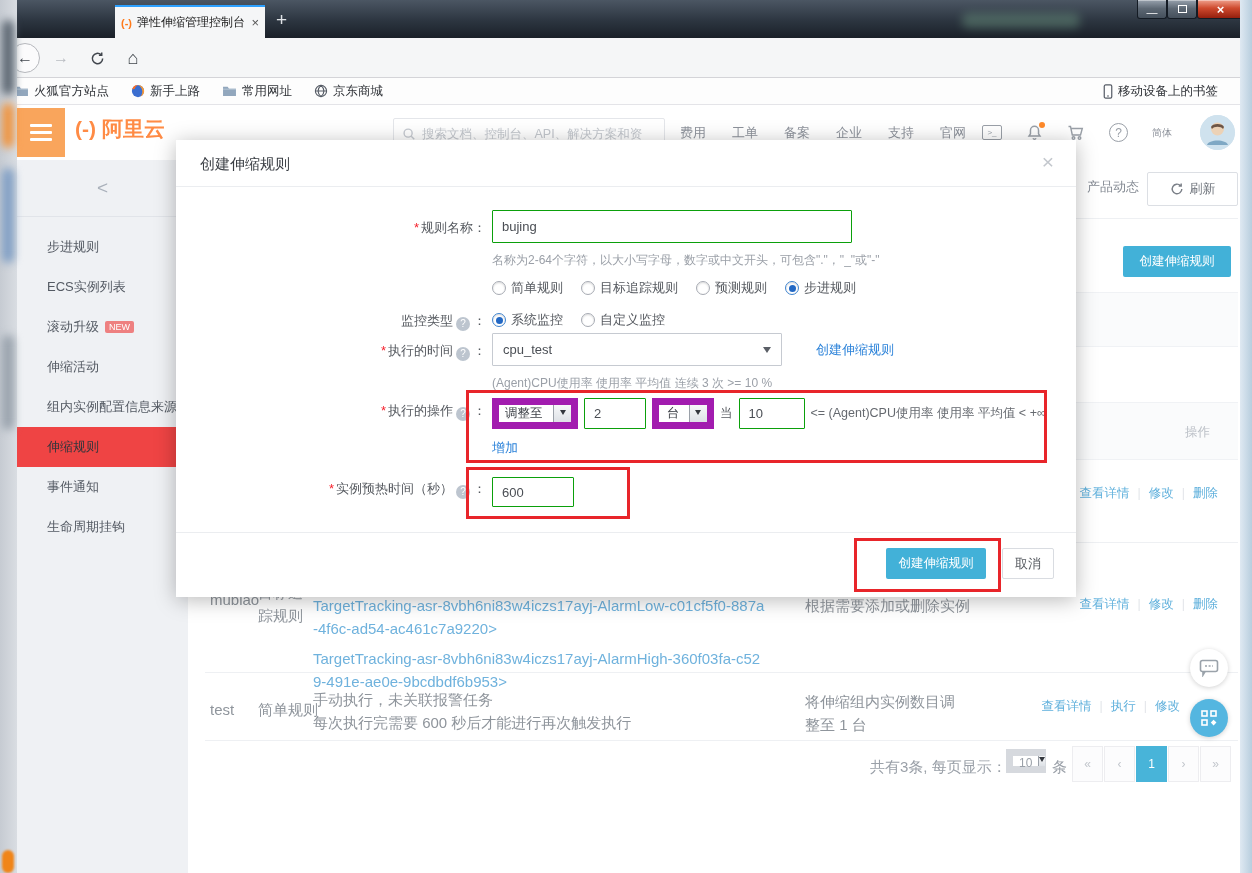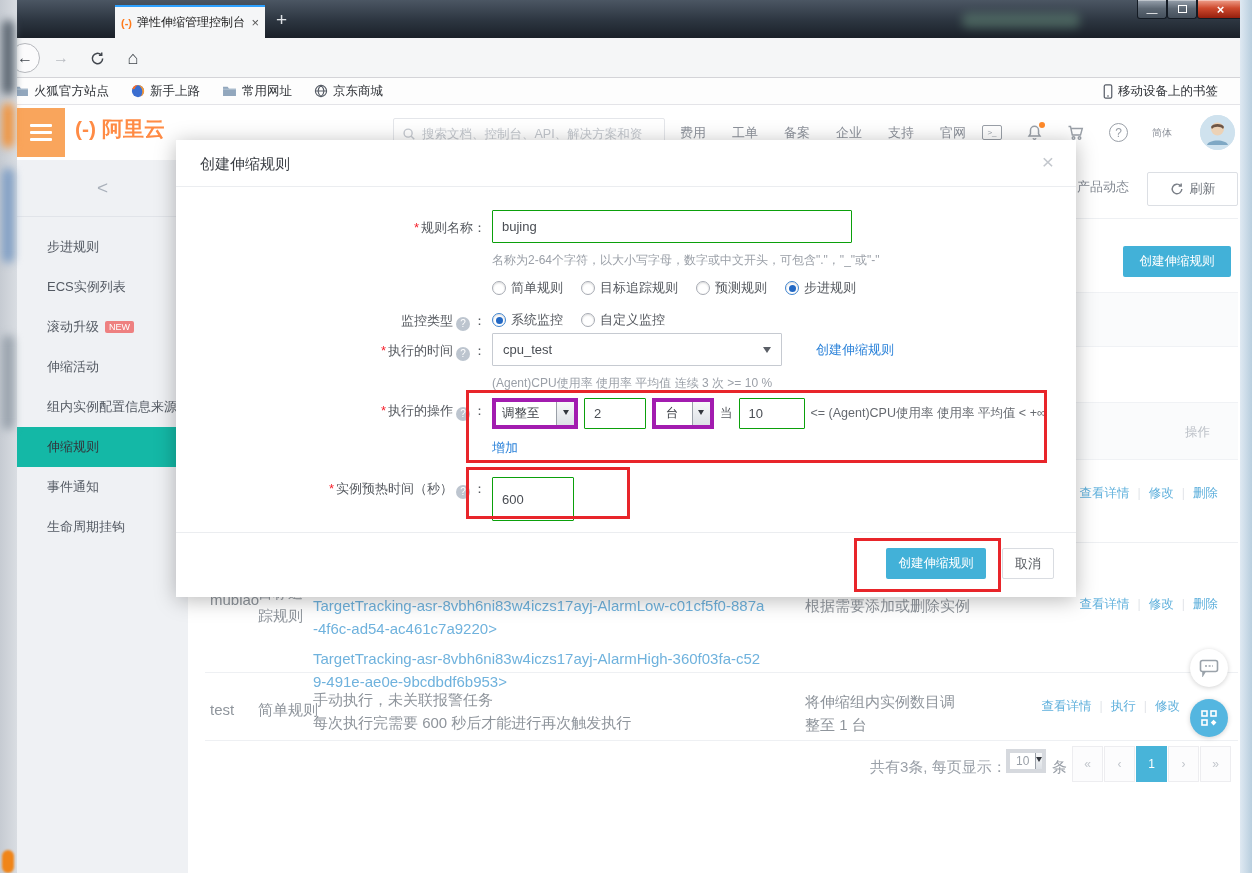--- a/index.html
+++ b/index.html
@@ -48,28 +48,28 @@
   .search input::placeholder{color:#c3c7cd}
   .hmenu{left:663px;top:0;height:55px;display:flex;align-items:center;gap:26px;font-size:13px;color:#8d929b}
   .avatar{left:1183px;top:10px;width:35px;height:35px;border-radius:50%;background:#cfe2ee;overflow:hidden}
 
   
   .sidebar{left:17px;top:160px;width:171px;height:713px;background:#eff1f4}
   .collapse{height:57px;border-bottom:1px solid #e1e4e9;display:flex;align-items:center;justify-content:center;
             color:#a9b0ba;font-size:19px}
   .snav{margin-top:10px}
   .sitem{height:40px;display:flex;align-items:center;padding-left:30px;font-size:13px;color:#545a63}
-  .sitem.active{background:#14b8a6;color:#33363c}
+  .sitem.active{background:#ef4444;color:#33363c}
   .badge{background:#ee8080;color:#fff;font-size:9px;padding:1px 4px;border-radius:2px;margin-left:6px}
   .badge:empty{display:none}
 
   
   .main{left:188px;top:160px;width:1052px;height:713px;background:#fff}
   .hline{position:absolute;left:17px;right:2px;border-top:1px solid #eef0f3}
-  .pnews{position:absolute;left:870px;top:18px;display:flex;align-items:center;gap:6px;font-size:13px;color:#848a93}
+  .pnews{position:absolute;left:870px;top:18px;display:flex;align-items:center;gap:16px;font-size:13px;color:#848a93}
   .bars i{display:block;width:13px;height:2px;background:#53aee4;margin:2px 0}
   .refresh{position:absolute;left:959px;top:12px;width:91px;height:34px;border:1px solid #dcdfe4;border-radius:2px;
            background:#fff;display:flex;align-items:center;justify-content:center;gap:6px;font-size:13px;color:#6f747c}
   .bluebtn{background:#42b1d8;color:#fff;border:none;border-radius:2px;font-size:12.5px;display:flex;align-items:center;justify-content:center}
   .band{position:absolute;left:17px;right:2px;background:#fafbfc;border-top:1px solid #f0f2f5;border-bottom:1px solid #f0f2f5}
   .cell{position:absolute;font-size:15px;color:#8f959c;line-height:1.55}
   .mlink{color:#6fb2dd}
   .acts{position:absolute;display:flex;font-size:12.5px;color:#5fb0dc;white-space:nowrap}
   .acts span+span::before{content:"|";color:#e3e6ea;margin:0 8px}
   .pager{position:absolute;display:flex;gap:1px}
@@ -94,21 +94,21 @@
   .radio{width:14px;height:14px;border-radius:50%;border:1px solid #a7abb3;background:#fff;
          box-shadow:inset 0 1px 2px rgba(0,0,0,.15);margin-right:5px;flex:none}
   .ropt{display:flex;align-items:center}
   .radio.on{border-color:#3f84cf}
   .radio.on::after{content:"";display:block;width:7px;height:7px;margin:2.5px;border-radius:50%;background:#2268c4}
   .msel{position:absolute;border:1px solid #c6cad1;border-radius:1px;display:flex;align-items:center;
         font-size:13px;color:#4a4e54;padding:0 10px;background:#fff}
   .caret{margin-left:auto;width:0;height:0;border:4.5px solid transparent;border-top:6px solid #5a5e66;margin-top:5px}
   .mblue{color:#2b82d9;font-size:13px}
   .annbox{position:absolute;border:3px solid #e8252a;z-index:45}
-  .nsel{border:4px solid #a21caf;background:#fff;display:flex;align-items:center;font-size:12.5px;color:#3d4147;height:31px}
+  .nsel{border:7px solid #a21caf;background:#fff;display:flex;align-items:flex-start;font-size:12.5px;color:#3d4147;height:31px}
   .nsel .txt{padding:0 6px}
   .nsel .dd{margin-left:auto;width:18px;height:100%;border-left:1px solid #9aa0a8;
             background:linear-gradient(#f7f8f9,#dde1e6);display:flex;align-items:center;justify-content:center}
   .nsel .dd::after{content:"";border:3.5px solid transparent;border-top:5px solid #33373d}
   .exrow{position:absolute;display:flex;align-items:center;font-size:12.5px;color:#55595f}
   .btn-cancel{border:1px solid #d9dce1;background:#fff;color:#55595f;border-radius:2px;font-size:13px;
               display:flex;align-items:center;justify-content:center}
 </style>
 </head>
 <body>
@@ -532,21 +532,21 @@
     <span>当</span>
     <input class="ginput" style="width: 66px; height: 31px;" value="10">
     <span style="color:#65696f">&lt;= (Agent)CPU使用率 使用率 平均值 &lt; +∞</span>
   </div>
   <span class="abs mblue" style="left:316px;top:299px">增加</span>
 
   <div class="flabel" style="top:340px">
     <span class="star">*</span><span>实例预热时间（秒）</span><span class="q">?</span><span>：</span>
   </div>
   <div class="annbox" style="left:290px;top:327px;width:164px;height:52px"></div>
-  <input class="abs ginput" style="left: 316px; top: 337px; width: 82px; height: 44px;" value="600">
+  <input class="abs ginput" style="left: 316px; top: 337px; width: 82px; height: 30px;" value="600">
 
   <div class="abs" style="left:0;right:0;top:392px;border-top:1px solid #ebedf0"></div>
   <div class="annbox" style="left:678px;top:398px;width:147px;height:54px"></div>
   <button class="abs bluebtn" style="left:710px;top:408px;width:100px;height:31px">创建伸缩规则</button>
   <button class="abs btn-cancel" style="left:826px;top:408px;width:52px;height:31px">取消</button>
 </div>
 
 <div class="abs strip" style="left:0">
   <div class="blob" style="top:20px;height:75px;background:#5a6570"></div>
   <div class="blob" style="top:103px;height:45px;background:#f0933c"></div>

